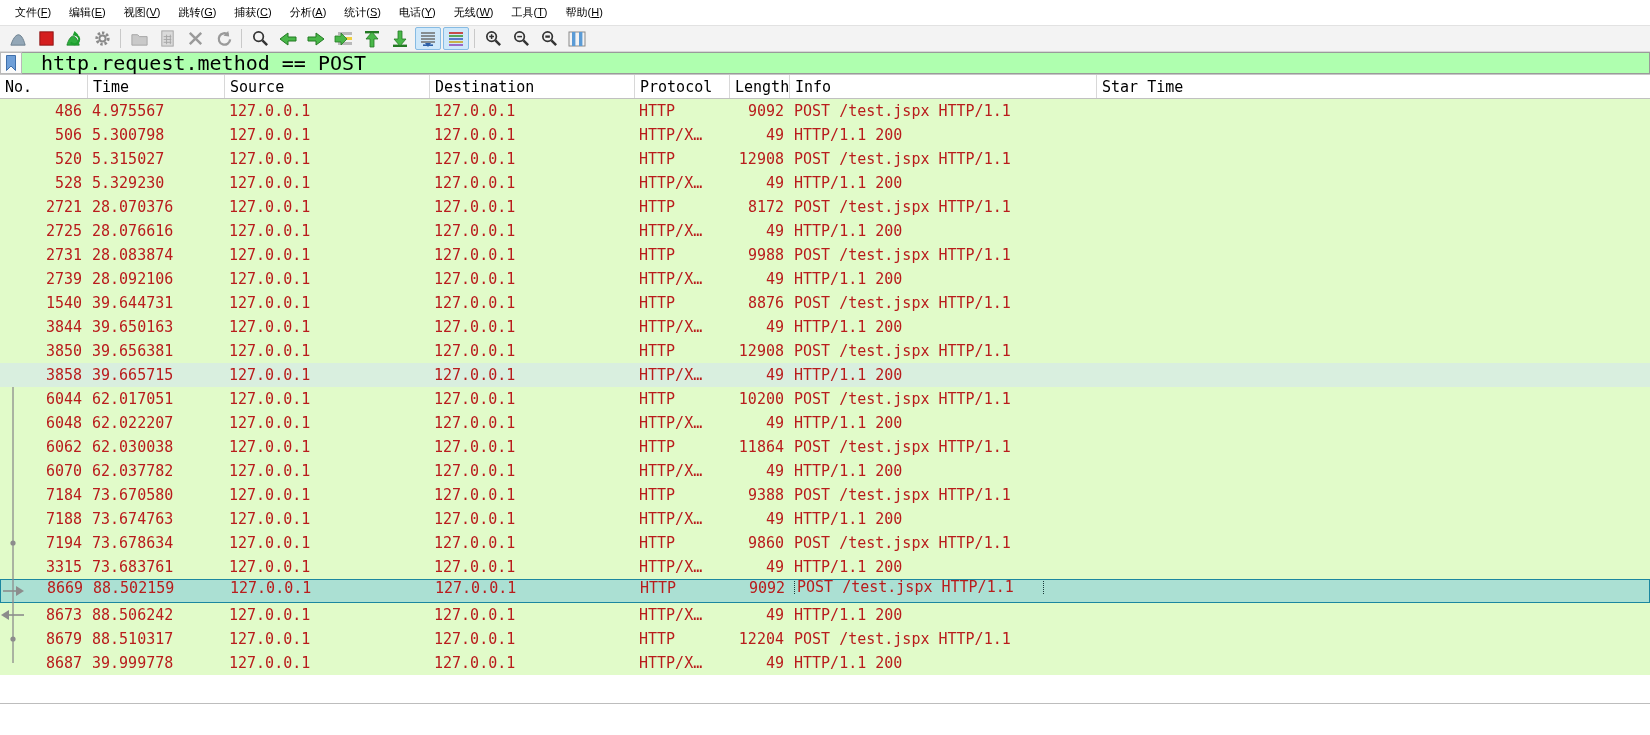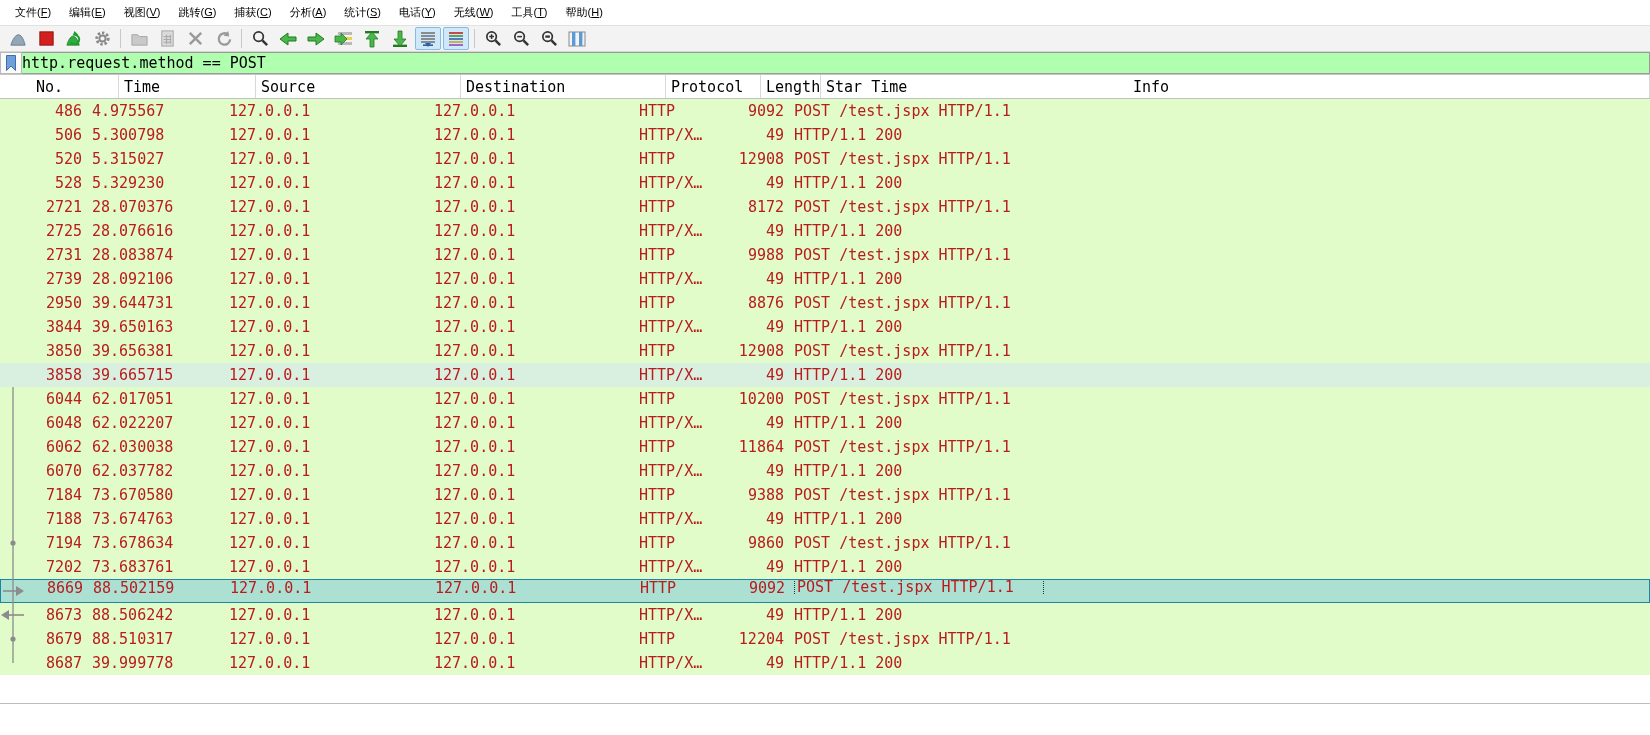--- a/index.html
+++ b/index.html
@@ -22,27 +22,27 @@
   .tbtn { width:26px; height:23px; display:flex; align-items:center; justify-content:center;
     border:1px solid transparent; border-radius:2px; margin:0 1px; }
   .tbtn.pressed { background:#cfe8fa; border-color:#86bbe3; }
   .tsep { width:1px; height:19px; background:#c9c9c9; margin:0 4px; }
 
   
   .filterbar { height:23px; display:flex; align-items:stretch; background:#ececec; border-bottom:1px solid #c6c6c6; }
   .bookmark-btn { width:22px; display:flex; align-items:center; justify-content:center;
     background:#fbfbfb; border:1px solid #b9b9b9; }
   .filter-input { flex:1; display:flex; align-items:center; border:1px solid #9a9a9a; border-left:none;
-    font-family:"DejaVu Sans Mono","Liberation Mono",monospace; font-size:15px; color:#000; padding-left:0;
+    font-family:"DejaVu Sans Mono","Liberation Mono",monospace; font-size:20px; color:#000; padding-left:19px;
     white-space:pre; }
 
   
   .grid-cols { display:grid; grid-template-columns:88px 137px 205px 205px 95px 60px 307px 1fr; }
   .plist-header { height:24px; background:#ffffff; border-bottom:1px solid #c0c0c0;
-    font-family:"DejaVu Sans Mono","Liberation Mono",monospace; font-size:15px; color:#000;padding-left:31px; }
+    font-family:"DejaVu Sans Mono","Liberation Mono",monospace; font-size:15px; color:#000; }
   .plist-header .hcell { display:flex; align-items:center; padding-left:5px; border-right:1px solid #d8d8d8;
     overflow:hidden; white-space:nowrap; }
   .plist-body { position:relative; background:#ffffff; }
   .prow { height:24px; background:#e1fbc9; font-family:"DejaVu Sans Mono","Liberation Mono",monospace;
     font-size:15px; color:#b91c1c; }
   .prow .cell { display:flex; align-items:center; padding-left:4px; overflow:hidden; white-space:nowrap; }
   .prow .num { justify-content:flex-end; padding-right:6px; padding-left:0; }
   .prow.hover { background:#d9efdf; }
   .prow.selected { background:#abe0d3; border:1px solid #1b87a0; }
   .prow.selected .cell { height:15px; }
@@ -213,22 +213,22 @@
     <div class="filter-input" style="background:#afffaf;">http.request.method == POST</div>
   </div>
 
   <div class="plist-header grid-cols">
     <div class="hcell">No.</div>
     <div class="hcell">Time</div>
     <div class="hcell">Source</div>
     <div class="hcell">Destination</div>
     <div class="hcell">Protocol</div>
     <div class="hcell">Length</div>
+    <div class="hcell">Info</div>
     <div class="hcell" style="border-right:none;">Star Time</div>
-    <div class="hcell">Info</div>
   </div>
 
   <div class="plist-body" id="plist-body">
     <svg class="indicators" viewBox="0 0 30 576">
       <line x1="13" y1="288" x2="13" y2="564" stroke="#8c8c8c" stroke-width="1.3"></line>
       <circle cx="13" cy="444" r="2.6" fill="#8c8c8c"></circle>
       <circle cx="13" cy="540" r="2.6" fill="#8c8c8c"></circle>
       <g>
         <line x1="3" y1="492" x2="17" y2="492" stroke="#8c8c8c" stroke-width="1.6"></line>
         <path d="M16 487 l8 5 -8 5 Z" fill="#8c8c8c"></path>
@@ -312,21 +312,21 @@
     <div class="cell num">2739</div>
     <div class="cell">28.092106</div>
     <div class="cell">127.0.0.1</div>
     <div class="cell">127.0.0.1</div>
     <div class="cell">HTTP/X…</div>
     <div class="cell num">49</div>
     <div class="cell">HTTP/1.1 200</div>
     <div class="cell"></div>
   </div>
       <div class="prow grid-cols">
-    <div class="cell num">2950</div>
+    <div class="cell num">1540</div>
     <div class="cell">39.644731</div>
     <div class="cell">127.0.0.1</div>
     <div class="cell">127.0.0.1</div>
     <div class="cell">HTTP</div>
     <div class="cell num">8876</div>
     <div class="cell">POST /test.jspx HTTP/1.1</div>
     <div class="cell"></div>
   </div>
       <div class="prow grid-cols">
     <div class="cell num">3844</div>
@@ -422,21 +422,21 @@
     <div class="cell num">7194</div>
     <div class="cell">73.678634</div>
     <div class="cell">127.0.0.1</div>
     <div class="cell">127.0.0.1</div>
     <div class="cell">HTTP</div>
     <div class="cell num">9860</div>
     <div class="cell">POST /test.jspx HTTP/1.1</div>
     <div class="cell"></div>
   </div>
       <div class="prow grid-cols">
-    <div class="cell num">7202</div>
+    <div class="cell num">3315</div>
     <div class="cell">73.683761</div>
     <div class="cell">127.0.0.1</div>
     <div class="cell">127.0.0.1</div>
     <div class="cell">HTTP/X…</div>
     <div class="cell num">49</div>
     <div class="cell">HTTP/1.1 200</div>
     <div class="cell"></div>
   </div>
       <div class="prow grid-cols selected">
     <div class="cell num">8669</div>

